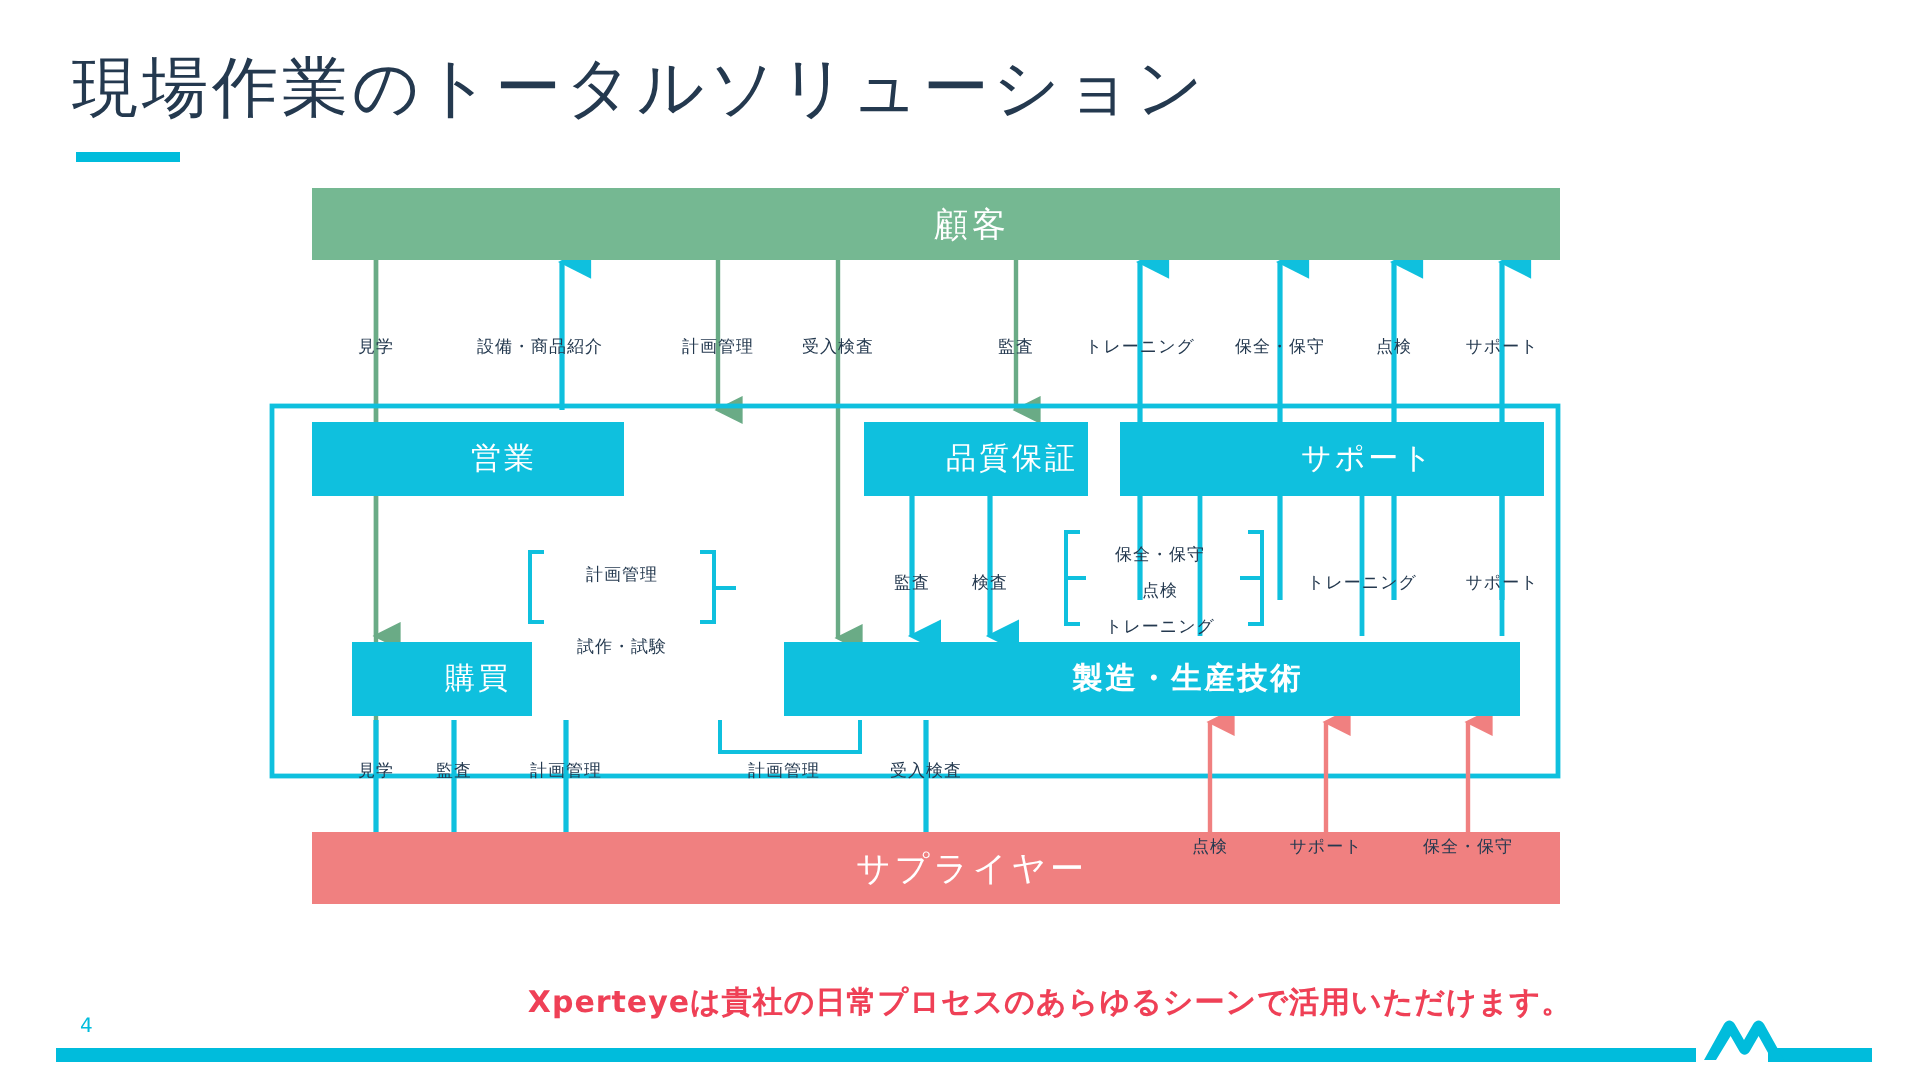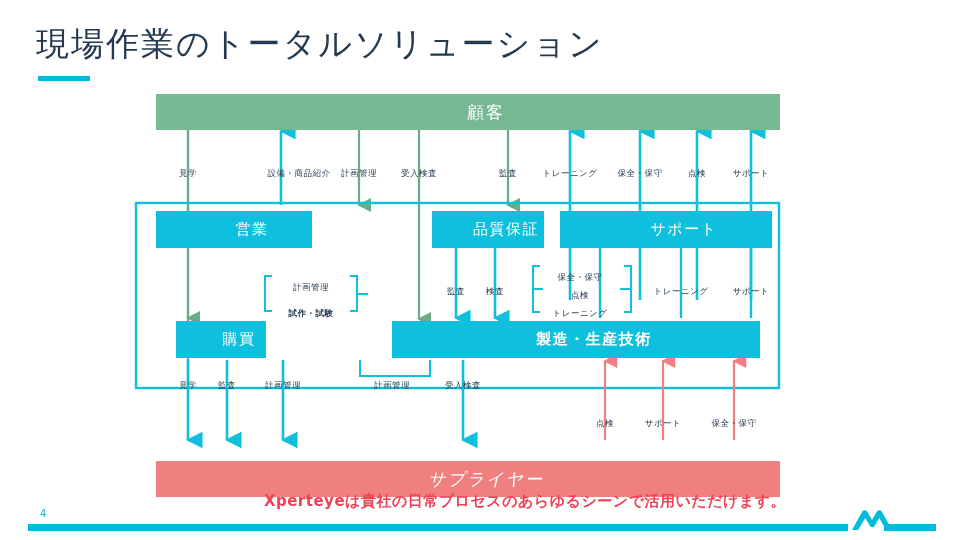--- a/index.html
+++ b/index.html
@@ -153,36 +153,36 @@
 
   <div class="bar customer" style="left:156px; top:94px; width:624px; height:36px;">顧客</div>
 
   <div class="box" style="left:432px; top:211px; width:112px; height:37px;">品質保証</div>
   <div class="box" style="left:156px; top:211px; width:156px; height:37px;">営業</div>
   <div class="box" style="left:560px; top:211px; width:212px; height:37px;">サポート</div>
 
   <div class="box" style="left:176px; top:321px; width:90px; height:37px;">購買</div>
   <div class="box" style="left:392px; top:321px; width:368px; height:37px;font-weight:bold;">製造・生産技術</div>
 
-  <div class="bar supplier" style="left:156px; top:461px; width:624px; height:36px;font-style:italic;">サプライヤー</div>
+  <div class="bar supplier" style="left:156px; top:416px; width:624px; height:36px;">サプライヤー</div>
 
   <div id="label-layer-customer">
       <div class="lbl" style="left: 188px; top: 168px;">見学</div>
-      <div class="lbl" style="left: 299px; top: 168px;">設備・商品紹介</div>
+      <div class="lbl" style="left: 270px; top: 168px;">設備・商品紹介</div>
       <div class="lbl" style="left: 359px; top: 168px;">計画管理</div>
       <div class="lbl" style="left: 419px; top: 168px;">受入検査</div>
       <div class="lbl" style="left: 508px; top: 168px;">監査</div>
       <div class="lbl" style="left: 570px; top: 168px;">トレーニング</div>
       <div class="lbl" style="left: 640px; top: 168px;">保全・保守</div>
       <div class="lbl" style="left: 697px; top: 168px;">点検</div>
       <div class="lbl" style="left: 751px; top: 168px;">サポート</div>
     </div>
   <div id="label-layer-internal">
       <div class="lbl" style="left: 311px; top: 282px;">計画管理</div>
-      <div class="lbl" style="left: 311px; top: 308px; font-weight: bold;">試作・試験</div>
+      <div class="lbl" style="left: 311px; top: 318px;">試作・試験</div>
       <div class="lbl" style="left: 456px; top: 286px;">監査</div>
       <div class="lbl" style="left: 495px; top: 286px;">検査</div>
       <div class="lbl" style="left: 580px; top: 272px;">保全・保守</div>
       <div class="lbl" style="left: 580px; top: 290px;">点検</div>
       <div class="lbl" style="left: 580px; top: 308px;">トレーニング</div>
       <div class="lbl" style="left: 681px; top: 286px;">トレーニング</div>
       <div class="lbl" style="left: 751px; top: 286px;">サポート</div>
     </div>
   <div id="label-layer-supplier">
       <div class="lbl" style="left: 188px; top: 380px;">見学</div>

